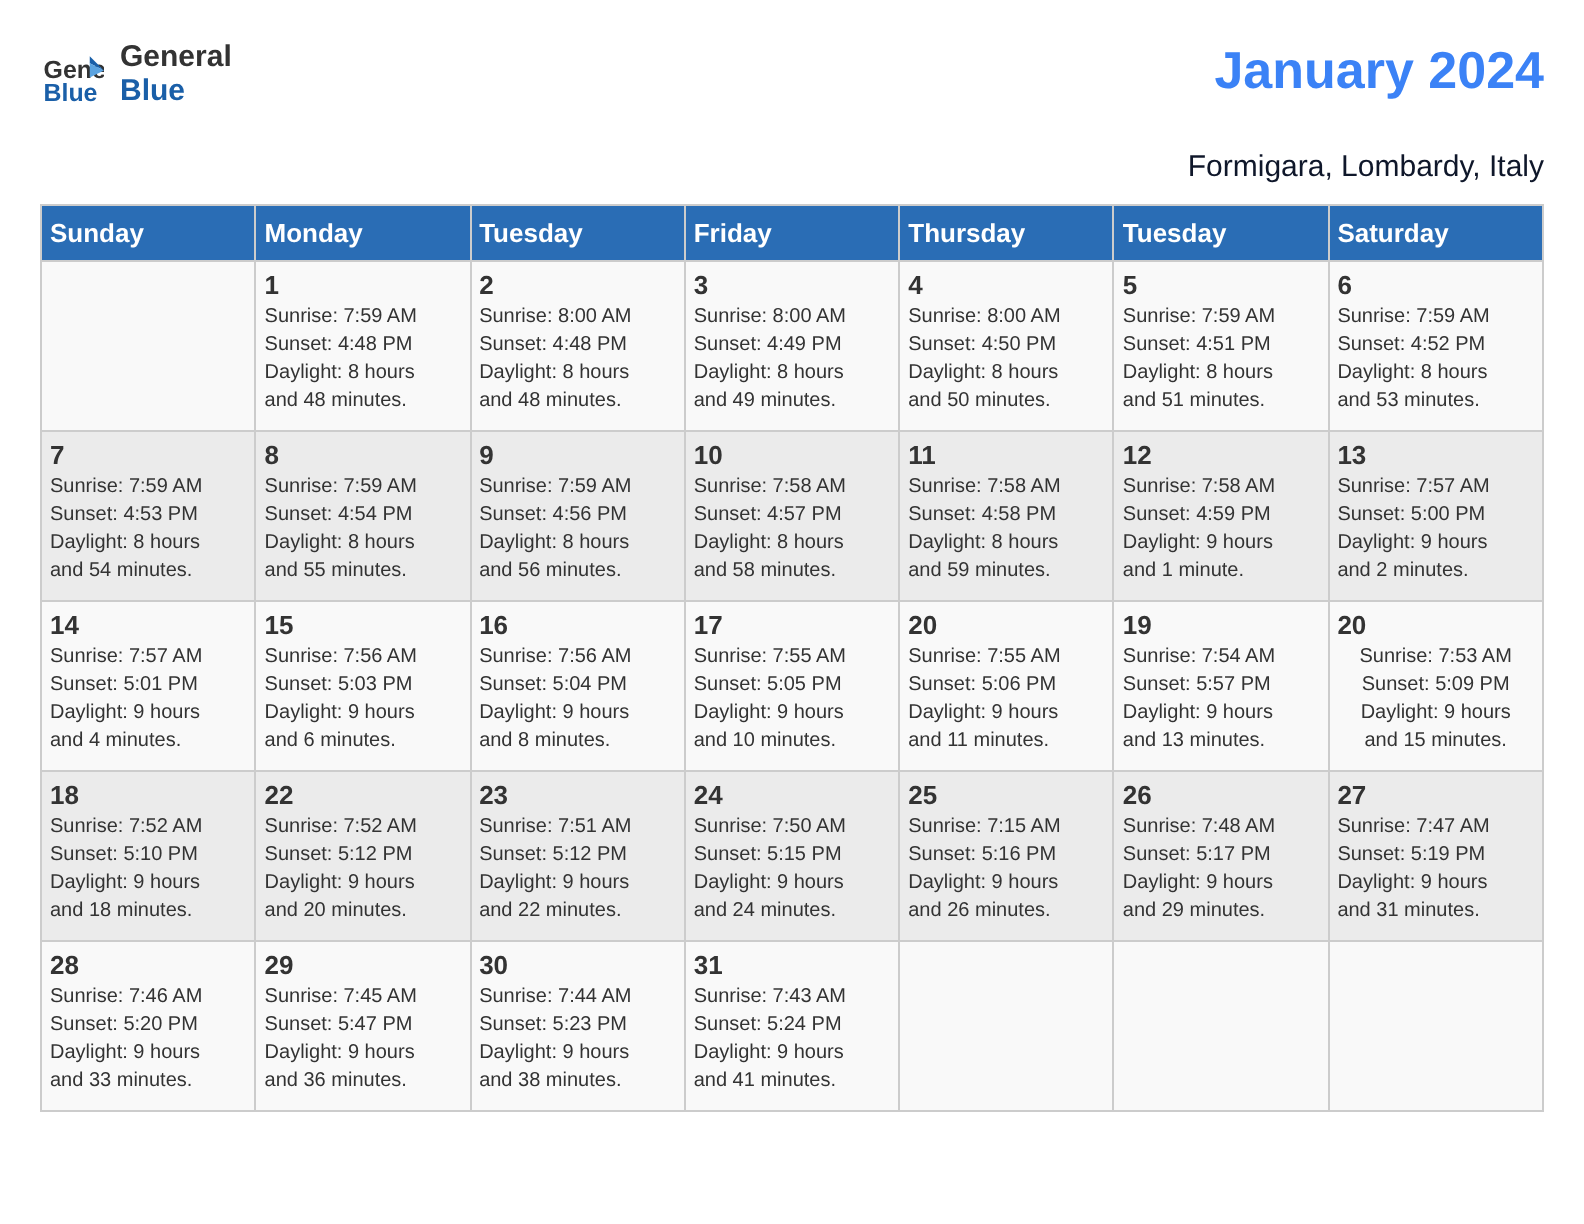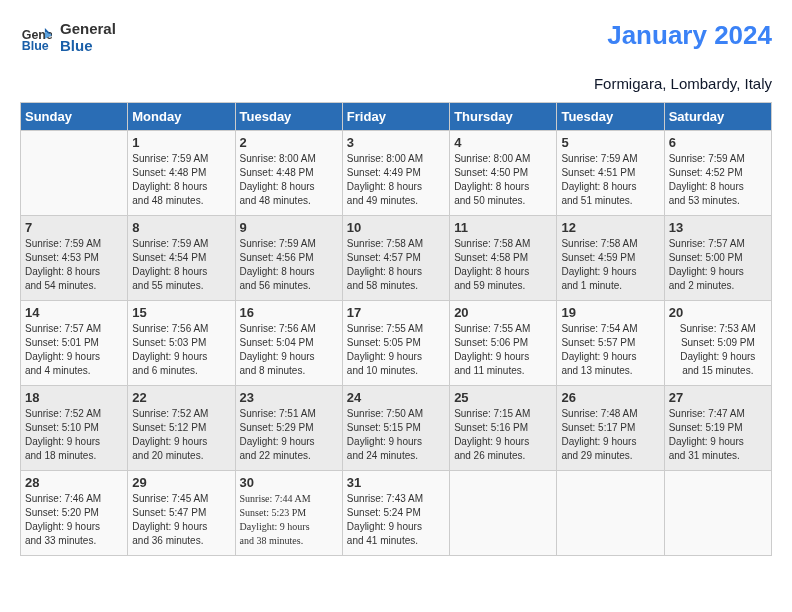--- a/index.html
+++ b/index.html
@@ -271,21 +271,21 @@
         <td>
           <span class="day-number">22</span>
           <div class="day-info" style="white-space: pre-line;">Sunrise: 7:52 AM
 Sunset: 5:12 PM
 Daylight: 9 hours
 and 20 minutes.</div>
         </td>
         <td>
           <span class="day-number">23</span>
           <div class="day-info" style="white-space: pre-line;">Sunrise: 7:51 AM
-Sunset: 5:29 PM
+Sunset: 5:12 PM
 Daylight: 9 hours
 and 22 minutes.</div>
         </td>
         <td>
           <span class="day-number">24</span>
           <div class="day-info" style="white-space: pre-line;">Sunrise: 7:50 AM
 Sunset: 5:15 PM
 Daylight: 9 hours
 and 24 minutes.</div>
         </td>
@@ -321,21 +321,21 @@
         </td>
         <td>
           <span class="day-number">29</span>
           <div class="day-info" style="white-space: pre-line;">Sunrise: 7:45 AM
 Sunset: 5:47 PM
 Daylight: 9 hours
 and 36 minutes.</div>
         </td>
         <td>
           <span class="day-number">30</span>
-          <div class="day-info" style="white-space: pre-line; font-family: Liberation Serif, serif;">Sunrise: 7:44 AM
+          <div class="day-info" style="white-space: pre-line;">Sunrise: 7:44 AM
 Sunset: 5:23 PM
 Daylight: 9 hours
 and 38 minutes.</div>
         </td>
         <td>
           <span class="day-number">31</span>
           <div class="day-info" style="white-space: pre-line;">Sunrise: 7:43 AM
 Sunset: 5:24 PM
 Daylight: 9 hours
 and 41 minutes.</div>

